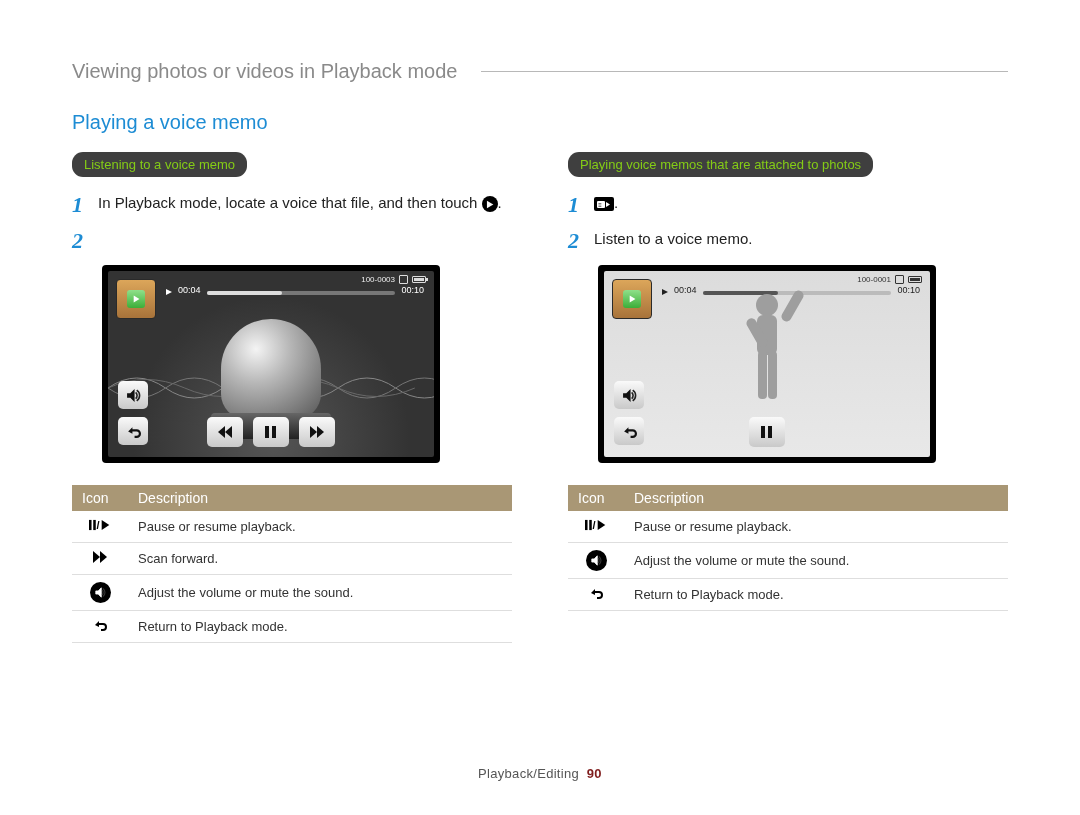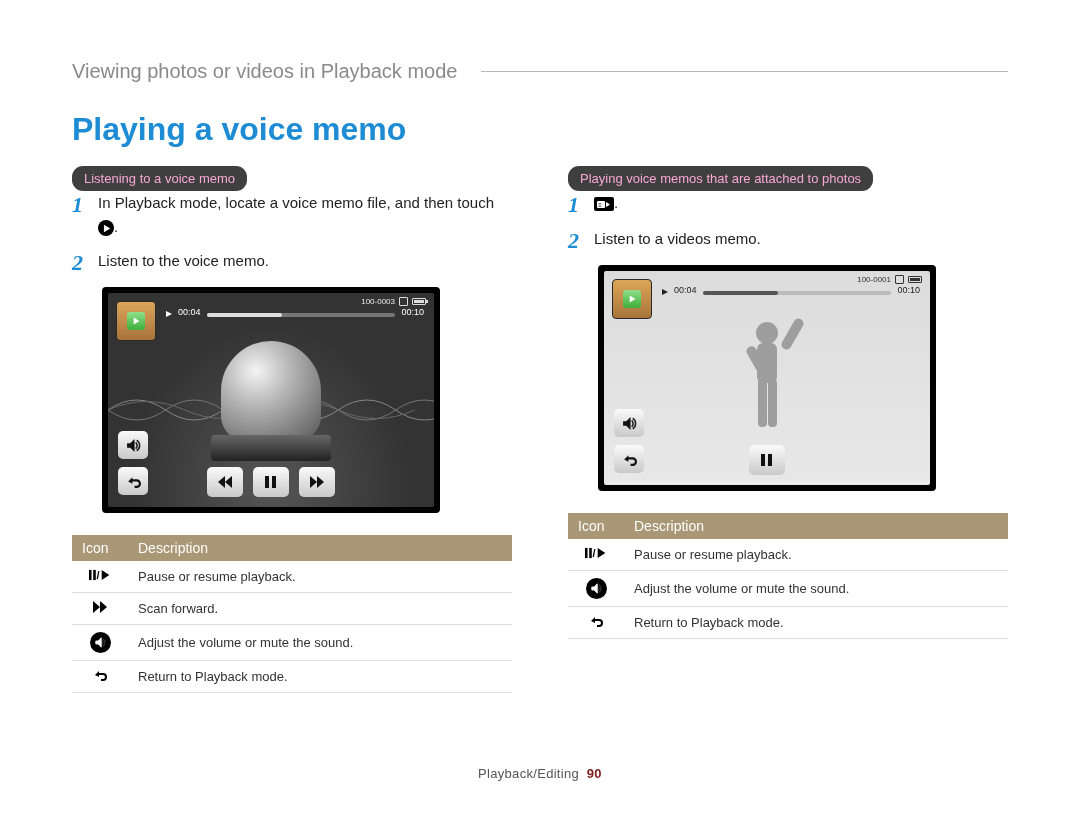--- a/index.html
+++ b/index.html
@@ -12,32 +12,32 @@
     --icon-btn:#f0f0f0;
     --divider:#b8b8b8;
   }
   *{box-sizing:border-box}
   html,body{margin:0;padding:0}
   body{width:var(--page-w);height:var(--page-h);background:#fff;font-family:Arial,Helvetica,sans-serif;color:#222;position:relative}
   .page{padding:60px 72px 0 72px}
   .breadcrumb-row{display:flex;align-items:center;gap:24px}
   .breadcrumb{font-family:"Arial Narrow",Arial,Helvetica,sans-serif;font-stretch:condensed;color:#8a8a8a;font-size:20px}
   .bc-sep{flex:1;height:1px;background:var(--divider);}
-  h1.section-title{color:var(--blue);font-weight:700;font-size:32px;margin:28px 0 18px}
+  h1.section-title{color:var(--blue);font-weight:400;font-size:20px;margin:28px 0 18px}
   .columns{display:flex;gap:56px}
   .col{flex:1;min-width:0}
-  .pill{display:inline-block;background:#3f3f3f;color:#f9a8d4;font-size:13px;padding:5px 12px;border-radius:11px;margin-bottom:0}
+  .pill{display:inline-block;background:#3f3f3f;color:#84cc16;font-size:13px;padding:5px 12px;border-radius:11px;margin-bottom:14px}
   ol.steps{list-style:none;padding:0;margin:0 0 12px 0}
   ol.steps>li{display:flex;gap:10px;font-size:15px;line-height:1.6;margin-bottom:10px}
   ol.steps>li .num{color:var(--blue);font-style:italic;font-weight:600;font-size:22px;font-family:Georgia,"Times New Roman",serif;line-height:1.1;min-width:16px;padding-top:2px}
   .inline-icon{display:inline-flex;vertical-align:middle;width:16px;height:16px;border-radius:50%;background:#000;align-items:center;justify-content:center}
   .inline-icon svg{width:9px;height:9px;fill:#fafafa}
   .inline-memo{display:inline-flex;vertical-align:middle;width:20px;height:14px;background:#000;color:#fff;align-items:center;justify-content:center;font-size:8px;border-radius:2px}
   .screen{width:338px;border-radius:4px;background:#000;padding:6px;margin:6px 0 22px 30px}
-  .screen-body{position:relative;background:#3a3a3a;border-radius:2px;height:214px;overflow:hidden;background-image:radial-gradient(ellipse at 50% 90%,#555 0%,#333 60%);}
+  .screen-body{position:relative;background:#3a3a3a;border-radius:2px;height:186px;overflow:hidden;background-image:radial-gradient(ellipse at 50% 90%,#555 0%,#333 60%);}
   .thumb{position:absolute;top:8px;left:8px;width:40px;height:40px;border-radius:4px;background:linear-gradient(#dca65a,#a8733a);display:flex;align-items:center;justify-content:center;border:1px solid #2a2a2a}
   .thumb-play{width:18px;height:18px;background:linear-gradient(#8fe08a,#3cae39);border-radius:3px;display:flex;align-items:center;justify-content:center}
   .thumb-play svg{width:8px;height:8px;fill:#fff}
   .prog{position:absolute;top:14px;left:58px;right:10px;display:flex;align-items:flex-end;gap:6px;color:#fff;font-size:9px}
   .prog svg.caret{width:6px;height:6px;fill:#fff}
   .bar-track{flex:1;height:4px;background:#777;border-radius:2px;position:relative}
   .bar-fill{position:absolute;left:0;top:0;bottom:0;background:#ddd;border-radius:2px}
   .topright{position:absolute;top:4px;right:8px;display:flex;align-items:center;gap:4px;color:#eee;font-size:8px}
   .batt{width:14px;height:7px;border:1px solid #ddd;border-radius:1px;position:relative}
   .batt::after{content:"";position:absolute;right:-3px;top:1px;width:2px;height:3px;background:#ddd}
@@ -120,31 +120,30 @@
 
   <div class="columns">
 
     <div class="col">
       <div class="pill">Listening to a voice memo</div>
 
       <ol class="steps">
         <li>
           <span class="num">1</span>
           <span>
-            <span>In Playback mode, locate a voice memo file, and then touch</span>
+            <span>In Playback mode, locate a voice that file, and then touch</span>
             <span class="inline-icon">
                 <svg viewBox="0 0 14 14">
                   <use href="#i-play"></use>
                 </svg>
               </span><span>.</span>
           </span>
         </li>
         <li>
           <span class="num">2</span>
-          <span>Listen to the voice memo.</span>
         </li>
       </ol>
 
       
       <div class="screen">
         <div class="screen-body">
           <div class="thumb">
             <div class="thumb-play">
                 <svg viewBox="0 0 14 14">
                   <use href="#i-play"></use>
@@ -266,21 +265,21 @@
                 <svg width="14" height="9" viewBox="0 0 14 9">
                   <rect x="0" y="1" width="8" height="7" rx="1" fill="#fff"></rect>
                   <text x="1.2" y="7" font-size="6" fill="#000">≡</text>
                   <polygon points="9,2 13,4.5 9,7" fill="#fff"></polygon>
                 </svg>
               </span><span>.</span>
           </span>
         </li>
         <li>
           <span class="num">2</span>
-          <span>Listen to a videos memo.</span>
+          <span>Listen to a voice memo.</span>
         </li>
       </ol>
 
       
       <div class="screen">
         <div class="screen-body person-scene">
           <div class="thumb">
             <div class="thumb-play">
                 <svg viewBox="0 0 14 14">
                   <use href="#i-play"></use>

